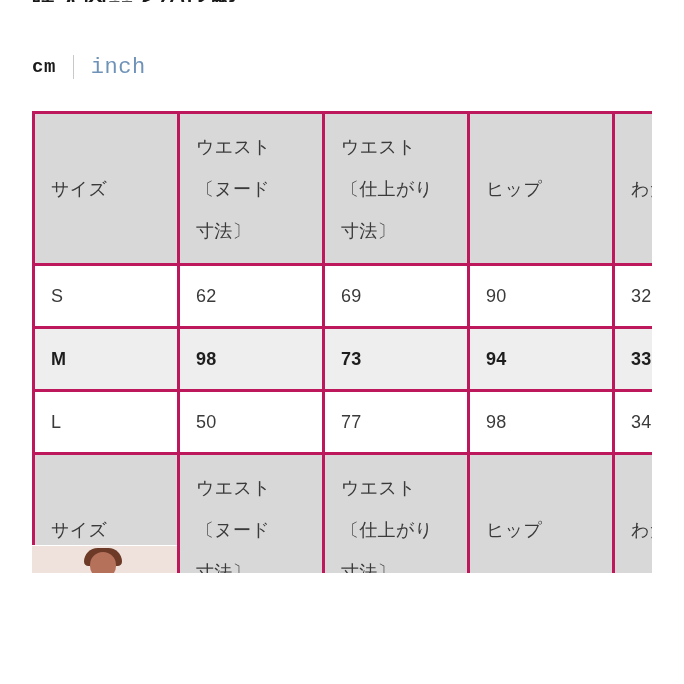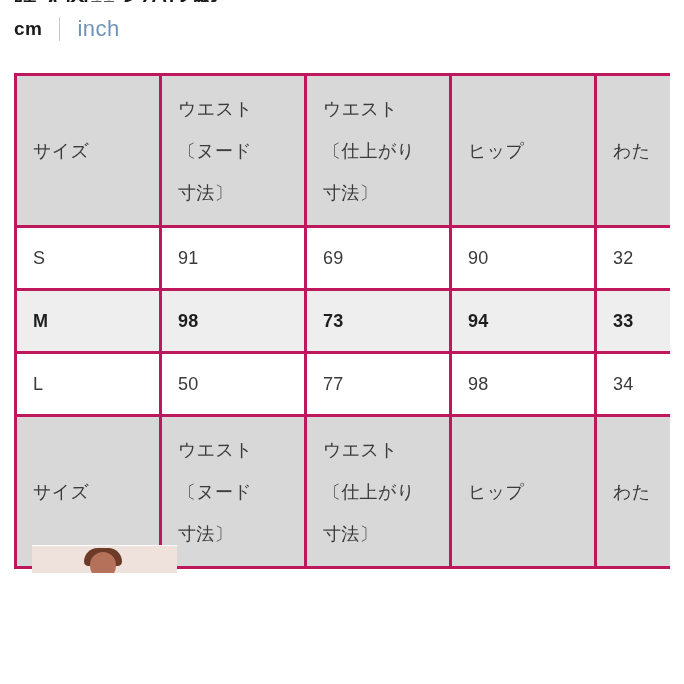--- a/index.html
+++ b/index.html
@@ -12,21 +12,21 @@
     color: #333333;
     overflow: hidden;
     position: relative;
   }
   .page {
     width: 684px;
     height: 573px;
     position: relative;
     overflow: hidden;
     background: #ffffff;
-    padding: 0 14px;
+    padding: 0 32px;
   }
 
   
   .heading {
     font-size: 25px;
     font-weight: bold;
     color: #1a1a1a;
     letter-spacing: 0.5px;
     margin: 0;
     padding: 0;
@@ -40,23 +40,25 @@
   .subheading {
     font-size: 19px;
     color: #2b2b2b;
     margin-top: 20px;
     line-height: 28px;
     letter-spacing: 0.3px;
   }
 
   
   .unit-toggle {
+    margin-top: 38px;
     display: flex;
     align-items: center;
     height: 26px;
+    font-family: Liberation Mono, monospace;
   }
   .unit-active {
     font-size: 19px;
     font-weight: bold;
     color: #1a1a1a;
     letter-spacing: 0.5px;
   }
   .unit-divider {
     width: 1px;
     height: 24px;
@@ -193,21 +195,21 @@
           </td>
           <td>
             <div class="cell-lines">
               <span>わた</span>
             </div>
           </td>
         </tr>
 
         <tr class="data-row">
           <td>S</td>
-          <td>91</td>
+          <td>62</td>
           <td>69</td>
           <td>90</td>
           <td>32</td>
         </tr>
 
         <tr class="data-row alt">
           <td>M</td>
           <td>98</td>
           <td>73</td>
           <td>94</td>

